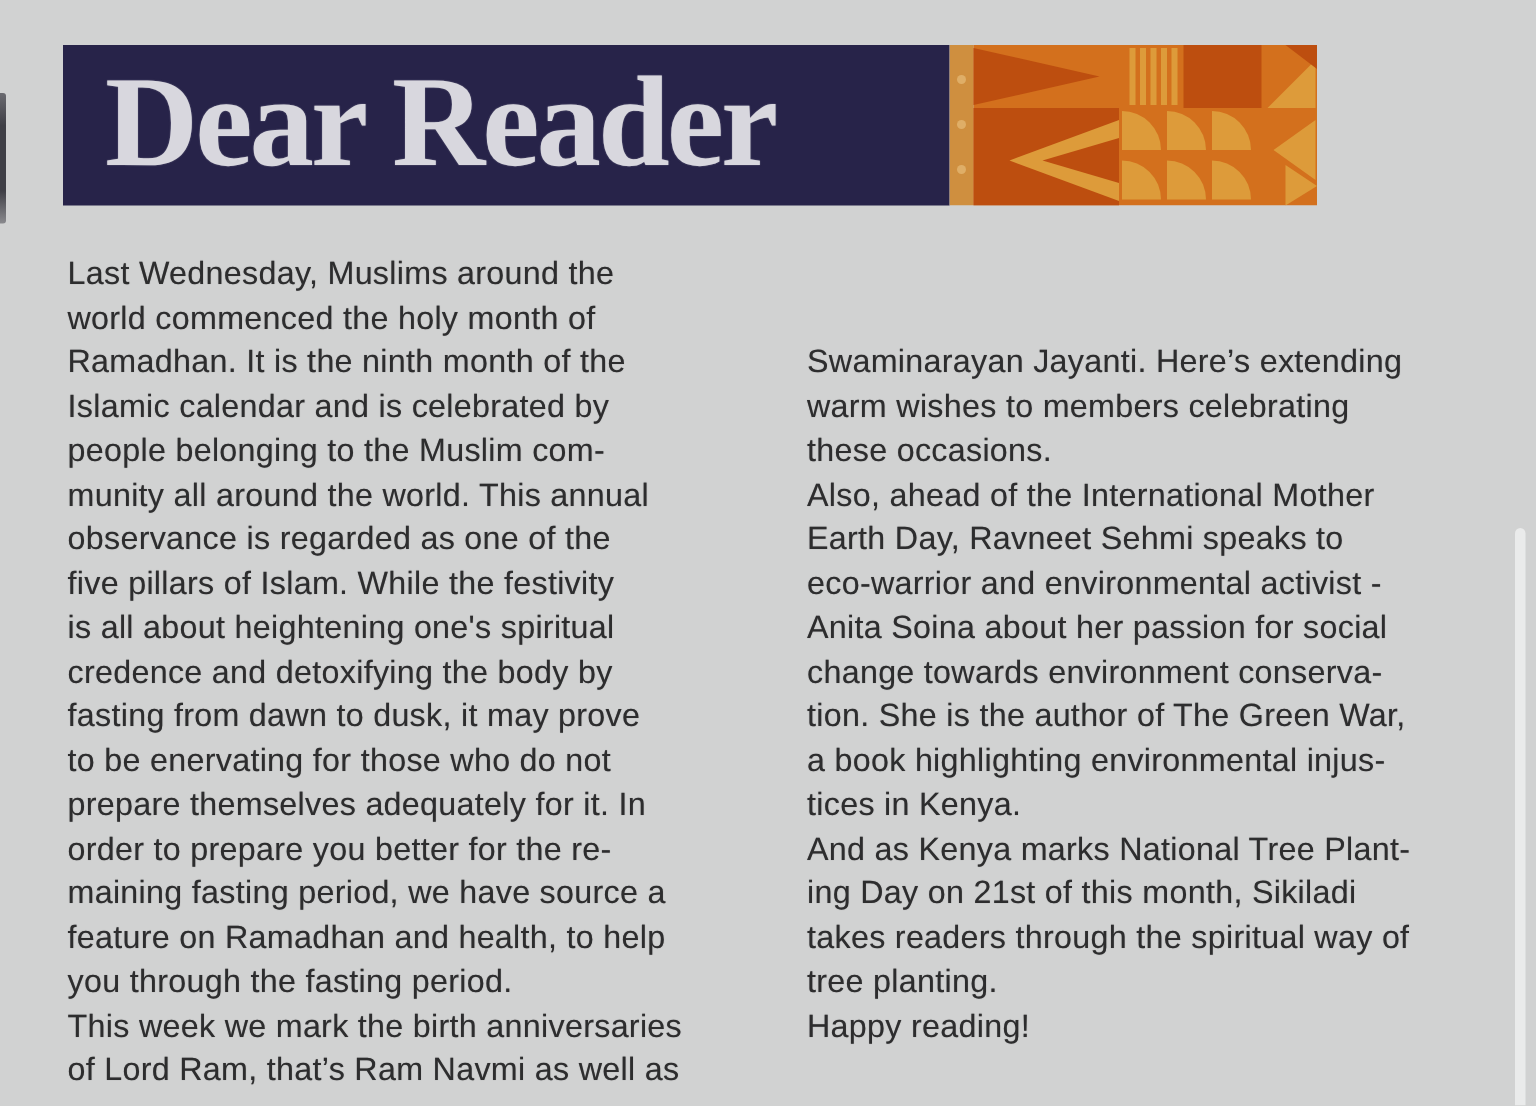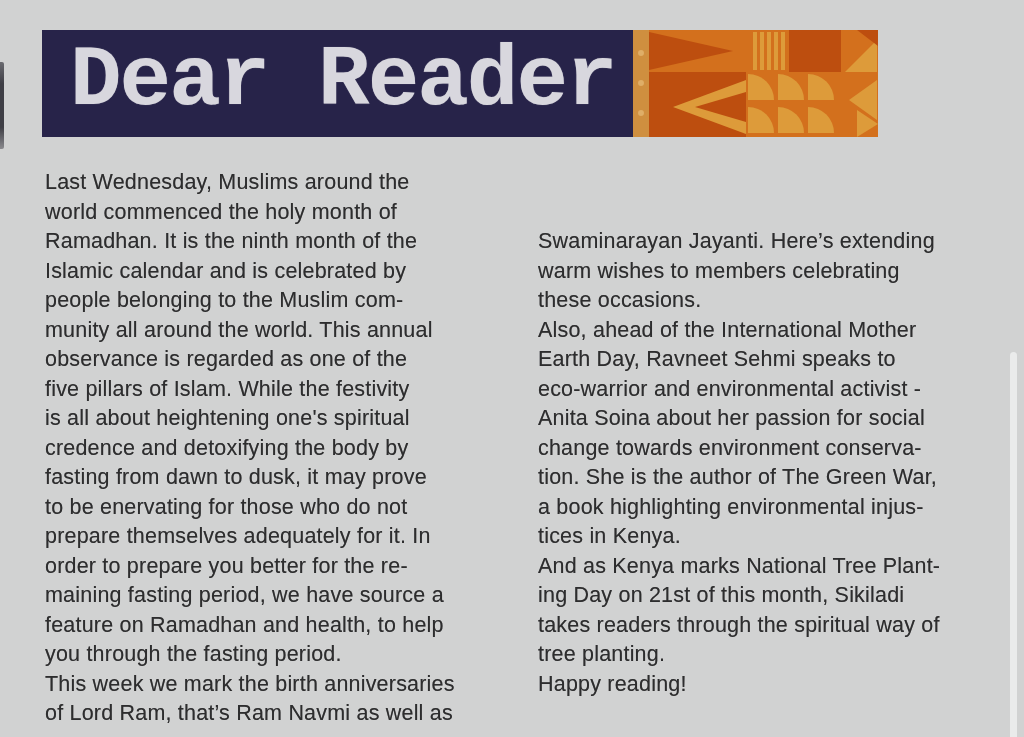--- a/index.html
+++ b/index.html
@@ -17,21 +17,21 @@
     width: 836px; height: 107px;
     display: flex;
   }
   .banner-navy {
     flex: 1;
     background: var(--navy, #272349);
     display: flex;
     align-items: center;
   }
   .banner-title {
-    font-family: Liberation Mono, monospace;
+    font-family: Liberation Serif, serif;
     font-weight: bold;
     font-size: 86px;
     letter-spacing: -2px;
     color: var(--title, #d8d7de);
     margin-left: 28px;
     transform: translateY(-3px);
     white-space: nowrap;
     text-shadow: 0 0 1px rgba(216,215,222,0.5);
   }
   .banner-art {

